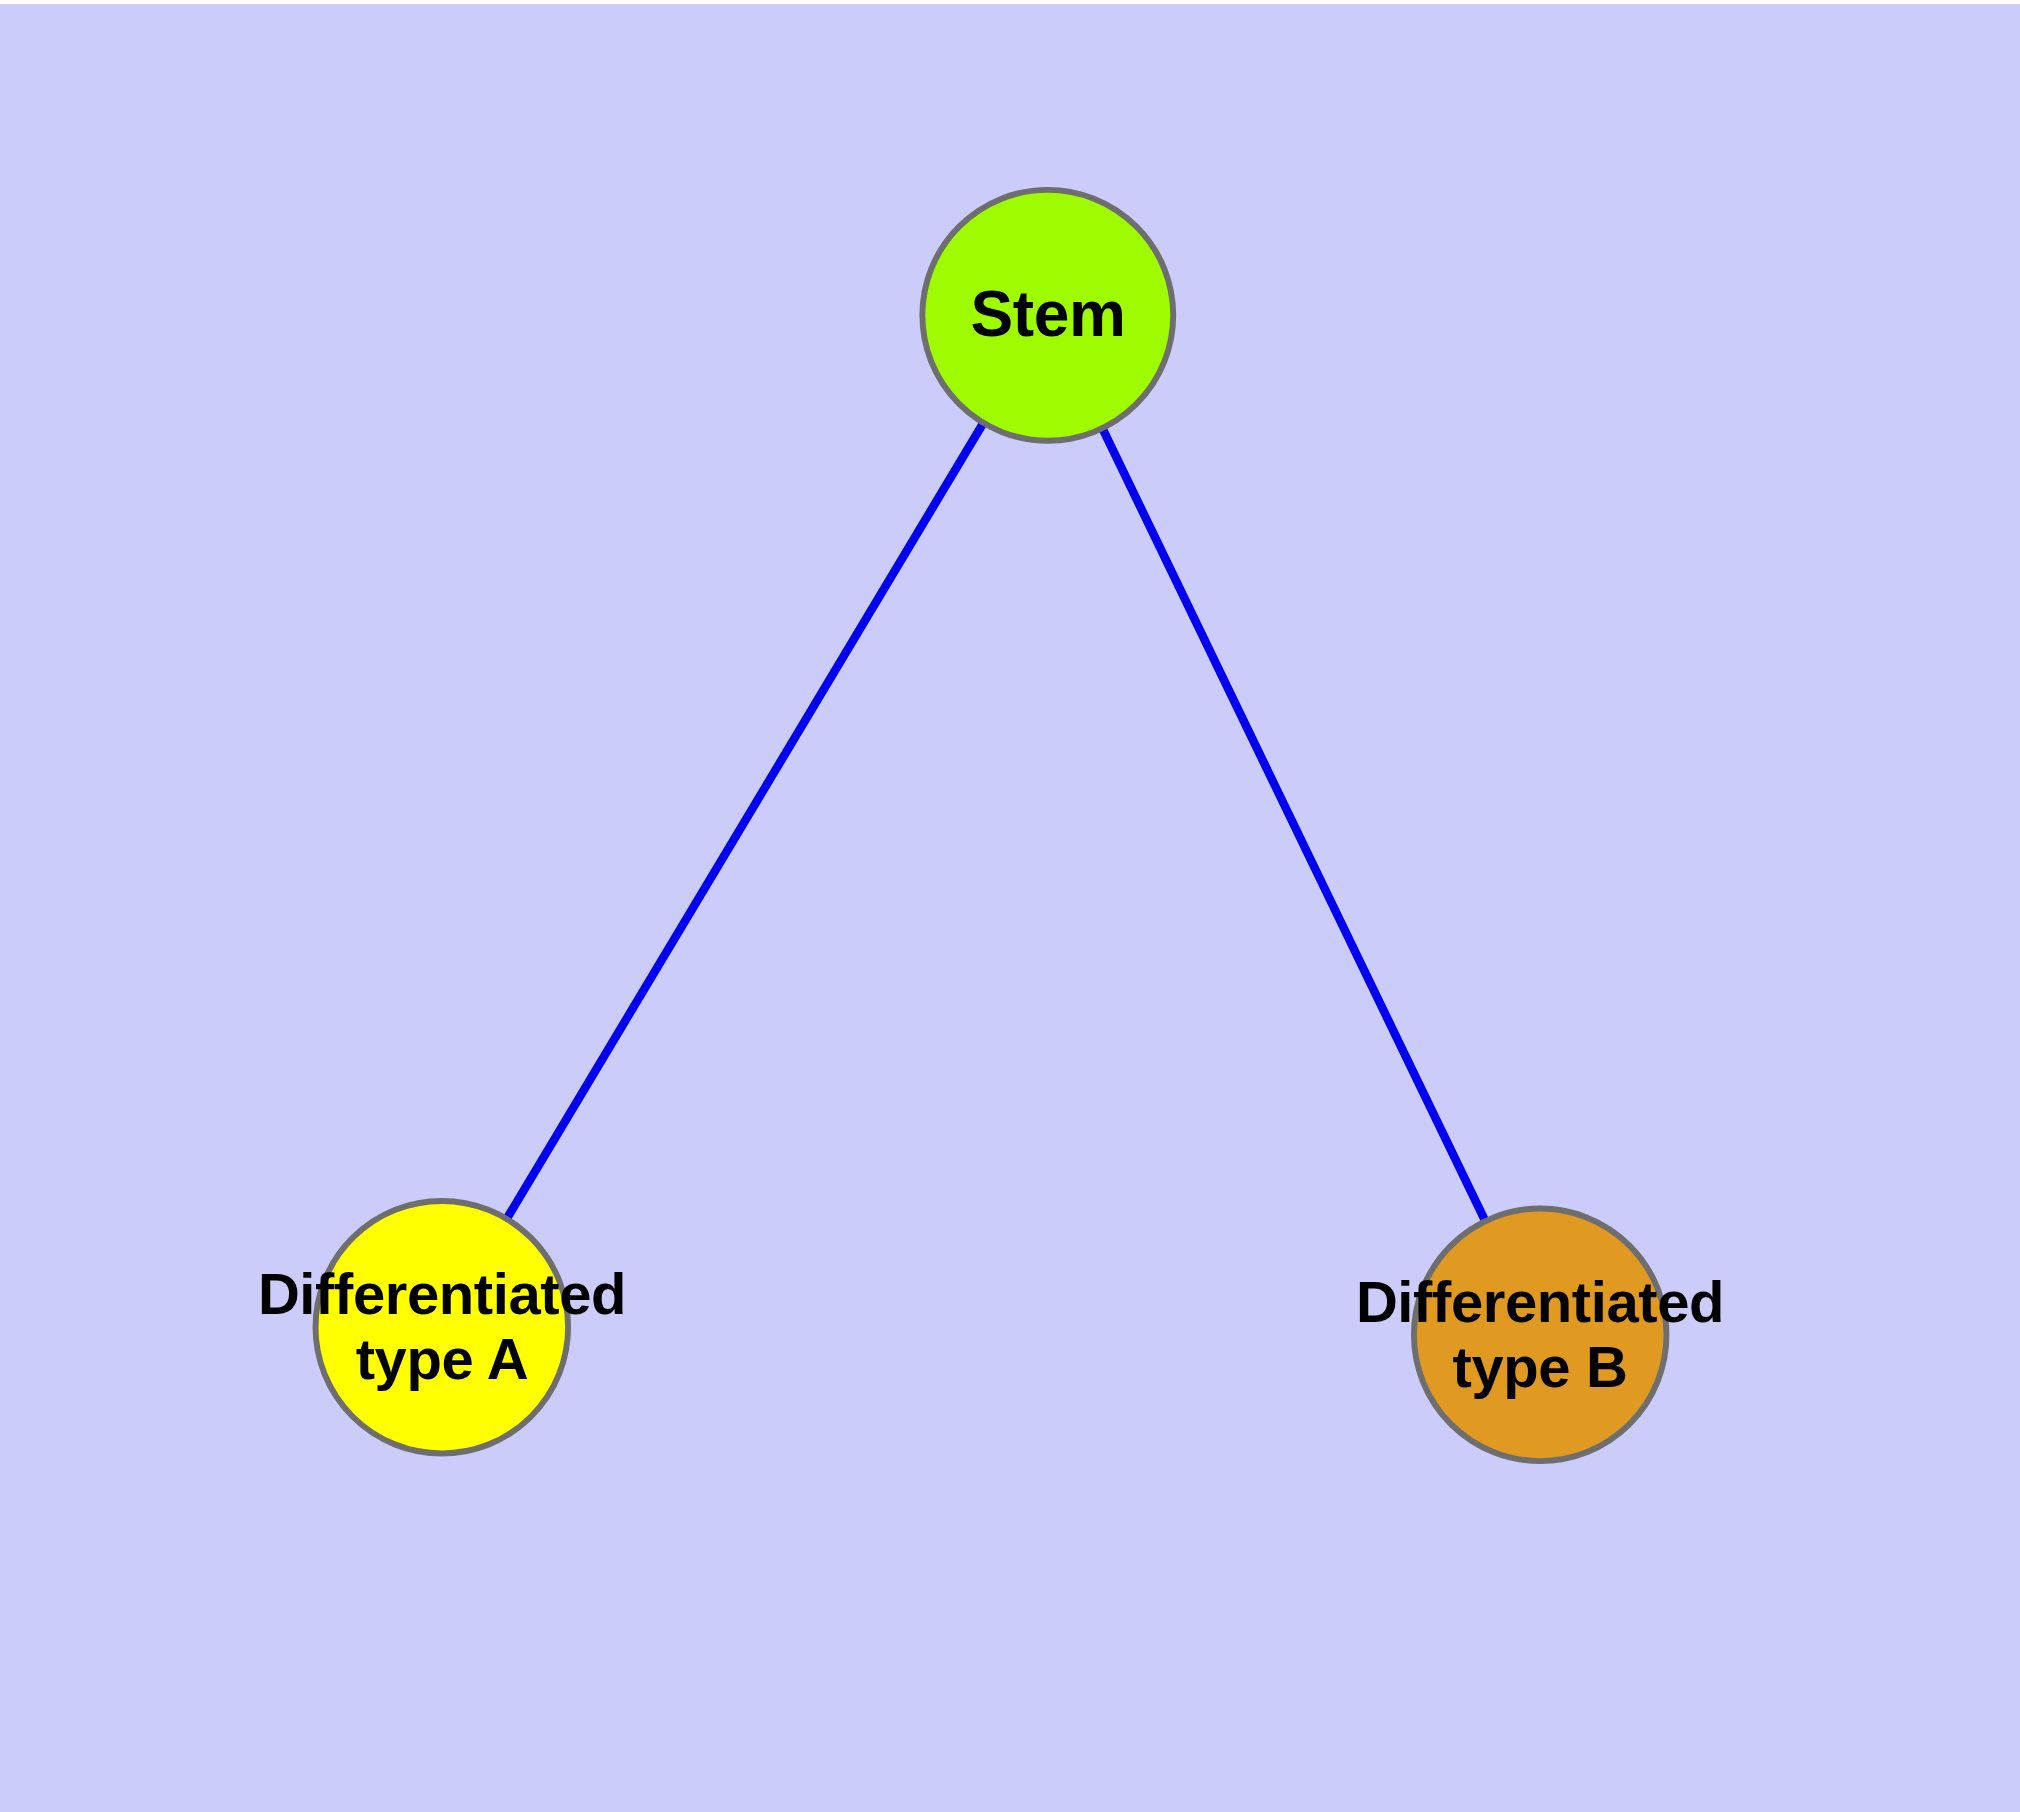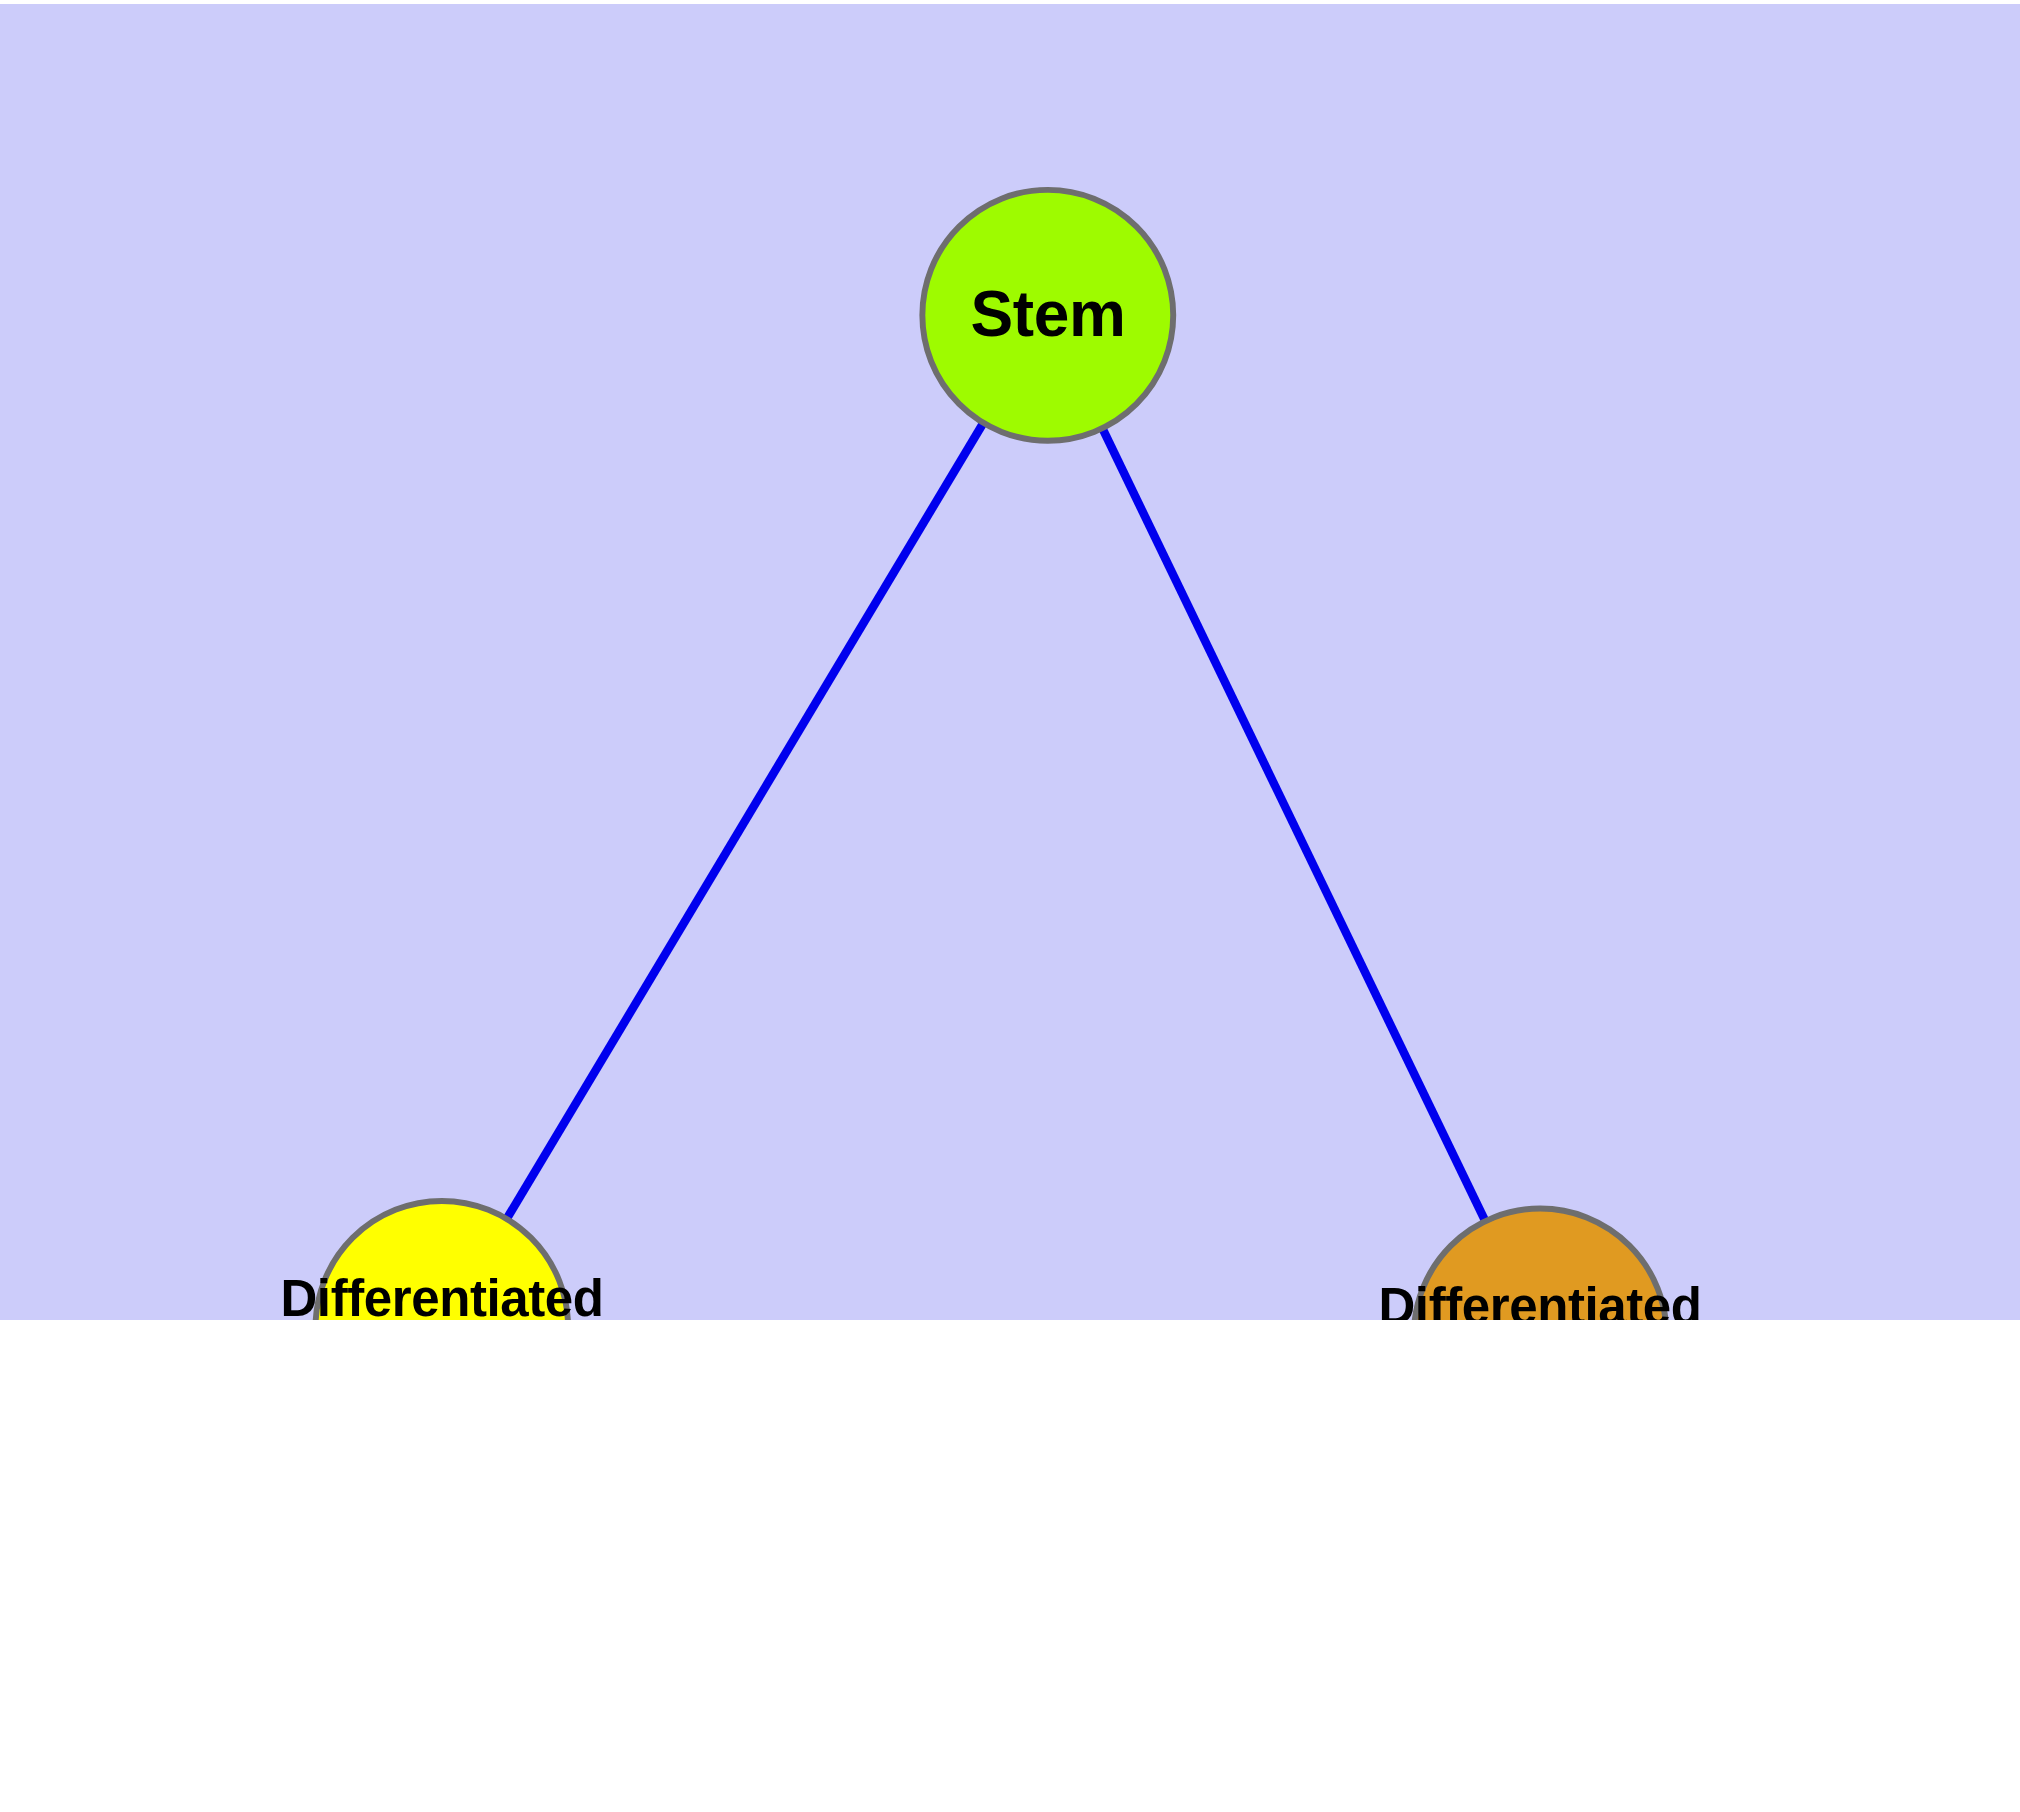--- a/index.html
+++ b/index.html
@@ -4,21 +4,21 @@
 <title>Cell Differentiation Graph</title>
 <style>
   html, body {
     margin: 0;
     padding: 0;
     background: #ffffff;
   }
   #canvas {
     position: relative;
     width: 2021px;
-    height: 1320px;
+    height: 1812px;
     background: #ffffff;
     overflow: hidden;
     font-family: "Liberation Sans", "DejaVu Sans", sans-serif;
   }
   #plot-background {
     position: absolute;
     left: 0;
     top: 4.2px;
     width: 2021px;
     height: 1808px;
@@ -29,21 +29,21 @@
     left: 0;
     top: 0;
     width: 2021px;
     height: 1812px;
   }
   .node-label {
     position: absolute;
     text-align: center;
     color: #000000;
     font-weight: bold;
-    font-size: 51px;
+    font-size: 58px;
     line-height: 1.12;
     letter-spacing: -0.4px;
     white-space: pre;
     transform: translate(-50%, -50%);
     pointer-events: none;
     -webkit-font-smoothing: antialiased;
   }
   .node-label.stem-size { font-size: 64px; }
 </style>
 </head>

